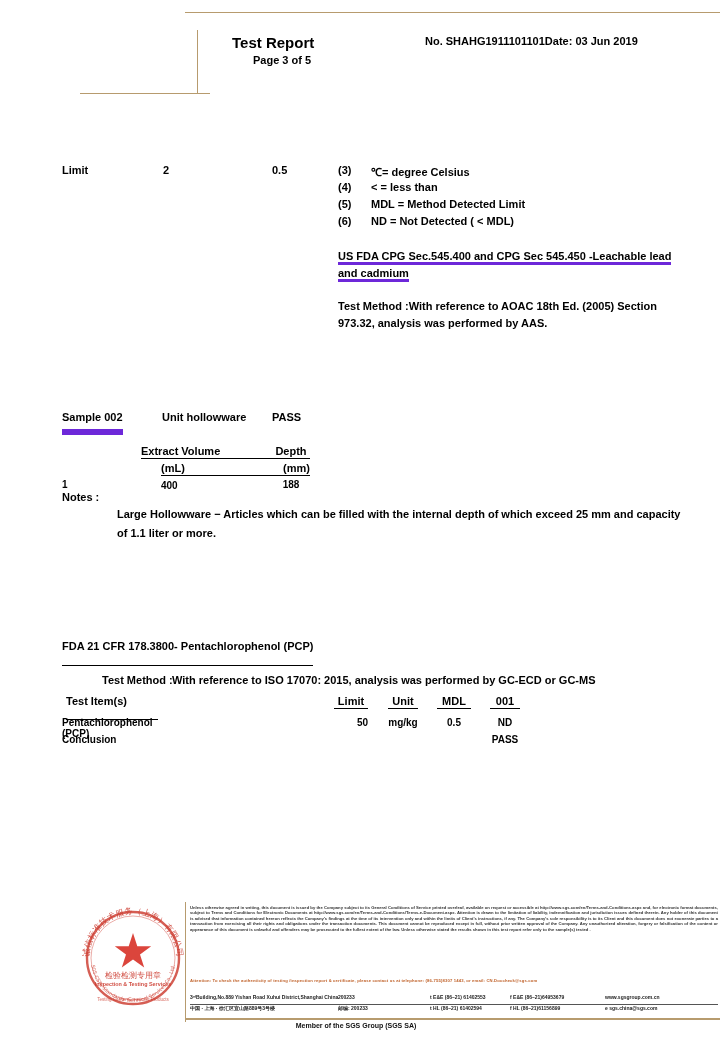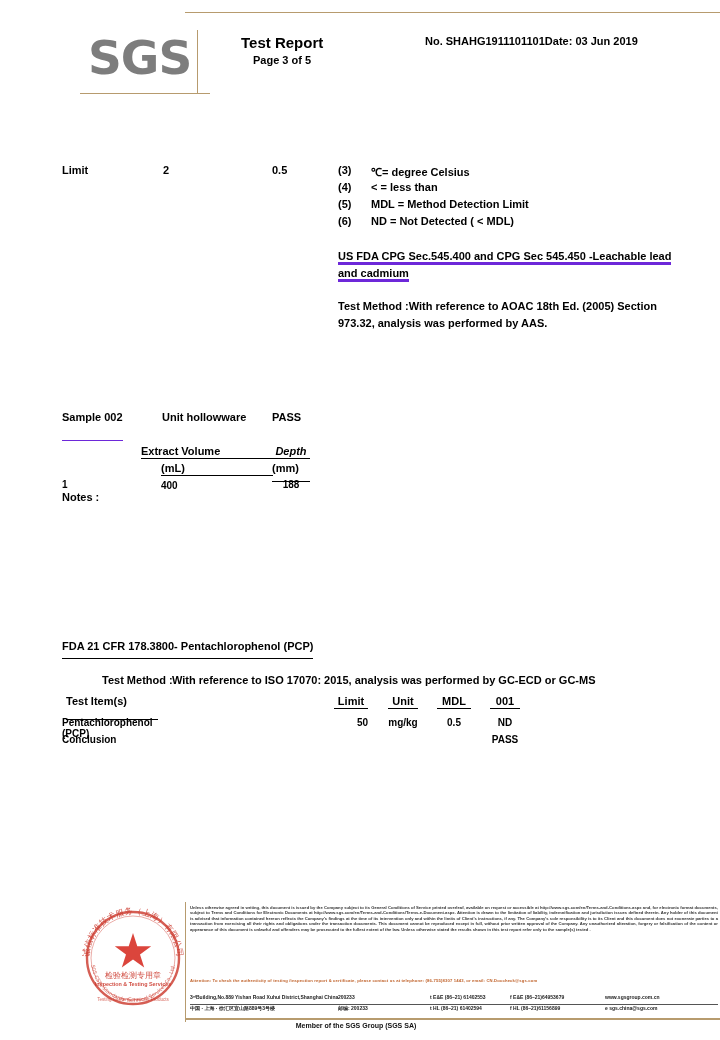--- a/index.html
+++ b/index.html
@@ -45,21 +45,20 @@
     position: absolute;
     left: 80px; top: 93px;
     width: 130px; height: 1px;
     background: #b79b6e;
   }
   .report-title {
     position: absolute;
     left: 232px; top: 34px;
     font-size: 15px;
     font-weight: bold;
-    margin-left: 9px;
   }
   .report-page {
     position: absolute;
     left: 253px; top: 54px;
     font-size: 11px;
     font-weight: bold;
   }
   .report-no {
     position: absolute;
     left: 425px; top: 35px;
@@ -96,76 +95,75 @@
     font-size: 11px;
     font-weight: bold;
     line-height: 17px;
   }
 
   
   .sample-block { position: absolute; left: 0; top: 411px; width: 720px; }
   .sample-id {
     position: absolute; left: 62px; top: 0;
     font-size: 11px; font-weight: bold;
-    border-bottom: 1px solid #6d28d9;
-    padding-bottom: 17px;
+    border-bottom: 6px solid #6d28d9;
+    padding-bottom: 6px;
   }
   .sample-type { position: absolute; left: 162px; top: 0; font-size: 11px; font-weight: bold; }
   .sample-result { position: absolute; left: 272px; top: 0; font-size: 11px; font-weight: bold; }
 
   .col-extract-h {
     position: absolute; left: 141px; top: 34px;
     width: 132px;
     font-size: 11px; font-weight: bold;
     border-bottom: 1.5px solid #000;
     padding-bottom: 1px;
   }
   .col-depth-h {
     position: absolute; left: 272px; top: 34px;
     width: 38px;
     font-size: 11px; font-weight: bold;
     border-bottom: 1.5px solid #000;
     padding-bottom: 1px;
     text-align: center;
-    font-style: italic;
   }
   .col-extract-u {
     position: absolute; left: 161px; top: 51px;
     width: 112px;
     font-size: 11px; font-weight: bold;
     border-bottom: 1.5px solid #000;
     padding-bottom: 1px;
   }
   .col-depth-u {
     position: absolute; left: 272px; top: 51px;
     width: 38px;
     font-size: 11px; font-weight: bold;
     border-bottom: 1.5px solid #000;
-    padding-bottom: 7px;
-    text-align: left;
+    padding-bottom: 1px;
+    text-align: right;
   }
   .row-index { position: absolute; left: 62px; top: 68px; font-size: 10px; font-weight: bold; }
   .val-extract { position: absolute; left: 161px; top: 69px; font-size: 10px; font-weight: bold; }
   .val-depth { position: absolute; left: 272px; top: 68px; width: 38px; text-align: center; font-size: 10px; font-weight: bold; }
 
   .notes-label { position: absolute; left: 62px; top: 80px; font-size: 11px; font-weight: bold; text-align: right; }
   .notes-paras {
     position: absolute; left: 117px; top: 94px;
     width: 575px;
     font-size: 11px; font-weight: bold;
     line-height: 18.5px;
   }
 
   
   .pcp-block { position: absolute; left: 0; top: 640px; width: 720px; }
   .pcp-heading {
     position: absolute; left: 62px; top: 0;
     font-size: 11px; font-weight: bold;
     border-bottom: 1px solid #000;
-    padding-bottom: 6px;
+    padding-bottom: 13px;
   }
   .pcp-tm-label { position: absolute; left: 62px; top: 34px; font-size: 11px; font-weight: bold; margin-left: 40px; }
   .pcp-tm-value { position: absolute; left: 172px; top: 34px; font-size: 11px; font-weight: bold; white-space: nowrap; }
 
   .pcp-th-item {
     position: absolute; left: 66px; top: 55px;
     width: 92px;
     font-size: 11px; font-weight: bold;
     border-bottom: 1.5px solid #000;
     padding-bottom: 12px;
@@ -251,21 +249,20 @@
   
   .seal { position: absolute; left: 72px; top: 897px; width: 124px; height: 122px; }
   .seal svg { display: block; }
 </style>
 </head>
 <body>
 
 <div class="page">
 
   <div class="header">
-    <div class="sgs-logo">SGS</div>
     <div class="logo-vline"></div>
     <div class="logo-hline"></div>
     <div class="report-title">Test Report</div>
     <div class="report-page">Page 3 of 5</div>
     <div class="report-no">No. SHAHG1911101101Date: 03 Jun 2019</div>
   </div>
 
   <div class="limit-row">
     <span class="limit-label">Limit</span>
     <span class="limit-v1">2</span>
@@ -276,21 +273,21 @@
     <div class="note-line">
       <span class="note-num">(3)</span>
       <span class="note-txt">℃= degree Celsius</span>
     </div>
     <div class="note-line">
       <span class="note-num">(4)</span>
       <span class="note-txt">&lt; = less than</span>
     </div>
     <div class="note-line">
       <span class="note-num">(5)</span>
-      <span class="note-txt">MDL = Method Detection Limit</span>
+      <span class="note-txt">MDL = Method Detected Limit</span>
     </div>
     <div class="note-line">
       <span class="note-num">(6)</span>
       <span class="note-txt">ND = Not Detected ( &lt; MDL)</span>
     </div>
   </div>
 
   <div class="cpg-heading">
     <span>US FDA CPG Sec.545.400   and CPG Sec 545.450 -Leachable lead and cadmium</span>
   </div>
@@ -305,20 +302,21 @@
     <span class="col-depth-h">Depth</span>
     <span class="col-extract-u">(mL)</span>
     <span class="col-depth-u">(mm)</span>
 
     <span class="row-index">1</span>
     <span class="val-extract">400</span>
     <span class="val-depth">188</span>
 
     <span class="notes-label">Notes :</span>
     <div class="notes-paras">
+      <div>Large Hollowware − Articles which can be filled with the internal depth of which exceed 25 mm and capacity of 1.1 liter or more.</div>
     </div>
   </div>
 
   <div class="pcp-block">
     <span class="pcp-heading">FDA 21 CFR 178.3800- Pentachlorophenol (PCP)</span>
     <span class="pcp-tm-label">Test Method :</span>
     <span class="pcp-tm-value">With reference to ISO 17070: 2015, analysis was performed by GC-ECD or GC-MS</span>
 
     <span class="pcp-th-item">Test Item(s)</span>
     <span class="pcp-th th-limit">Limit</span>

